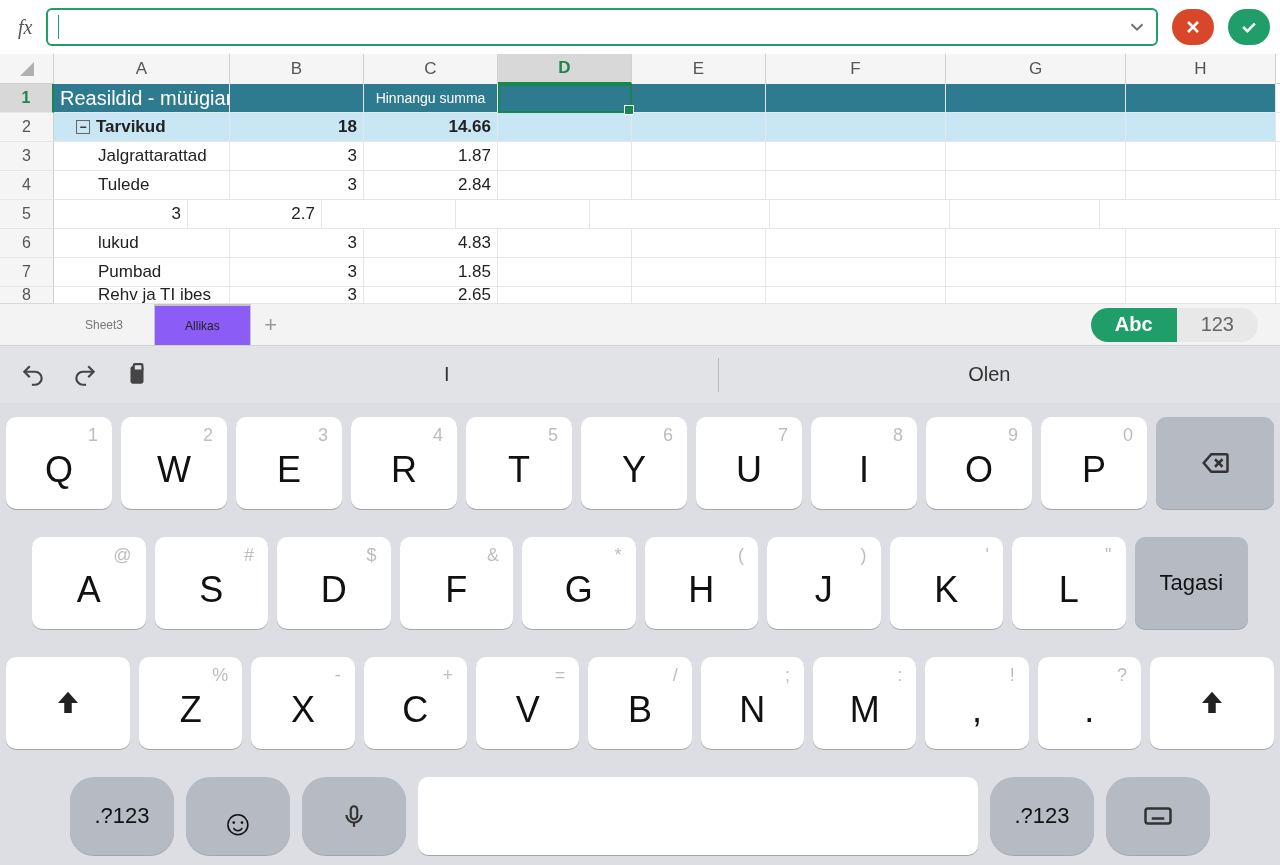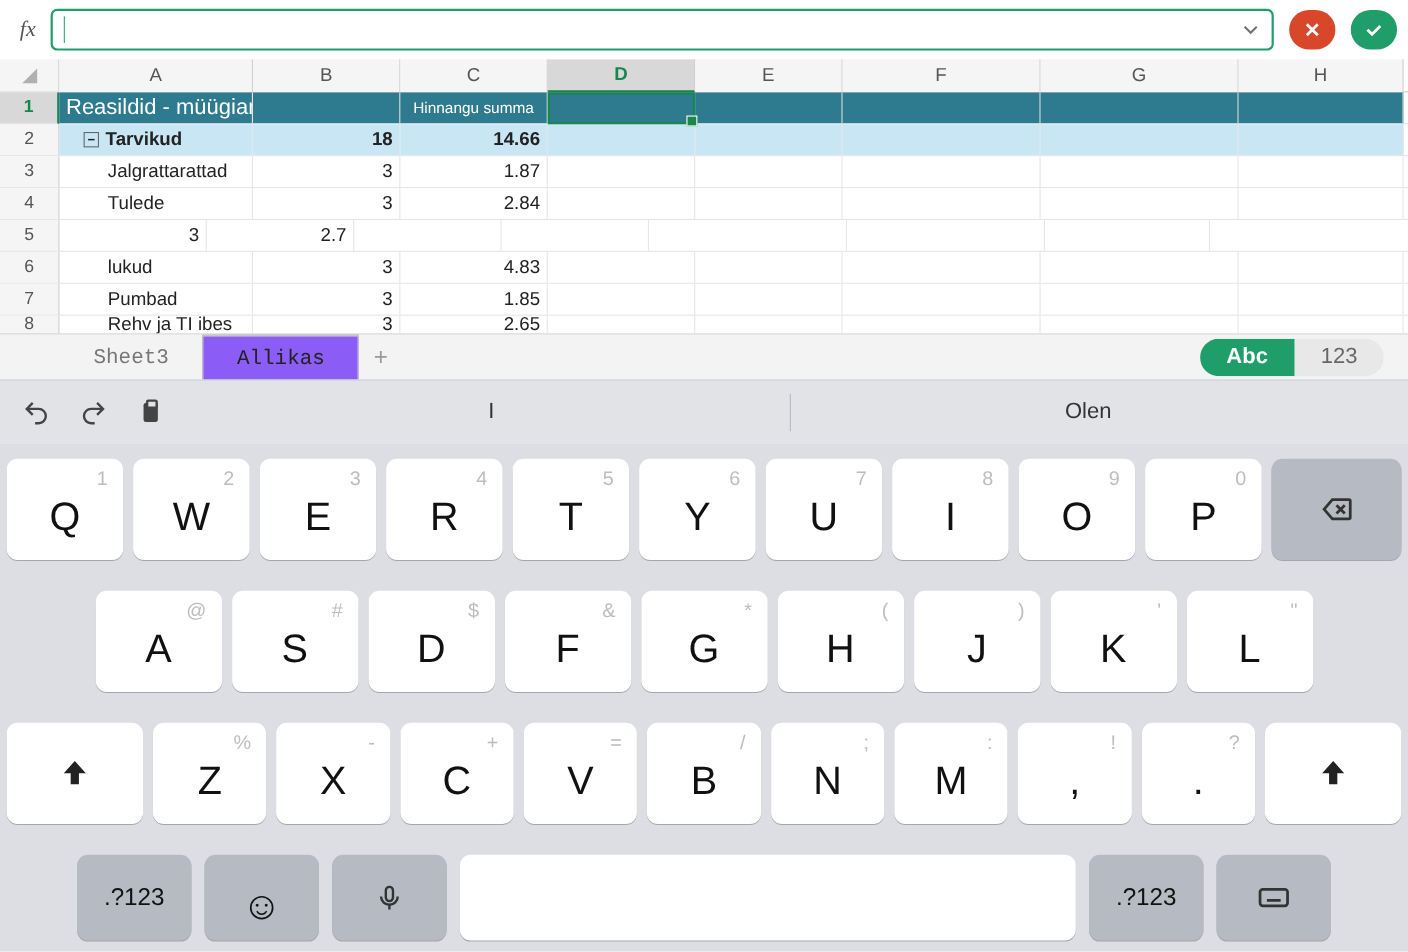--- a/index.html
+++ b/index.html
@@ -38,21 +38,21 @@
   .hdr-row .c-c{font-size:14px;justify-content:center;}
   .total-row .cell{background:#c9e6f5;font-weight:700;}
   .expand{display:inline-flex;width:14px;height:14px;border:1px solid #666;align-items:center;justify-content:center;font-size:12px;line-height:1;margin-right:6px;}
   .indent1{padding-left:22px;}
   .indent2{padding-left:44px;}
   .active-cell{position:absolute;top:0;left:444px;width:134px;height:29px;border:2px solid #1a864f;pointer-events:none;}
   .active-cell::after{content:"";position:absolute;right:-4px;bottom:-4px;width:8px;height:8px;background:#1a864f;border:1px solid #fff;}
 
   
   .tabs-row{display:flex;align-items:center;height:42px;background:#f3f3f3;border-top:1px solid #d8d8d8;padding-left:54px;}
-  .tab{padding:0 30px;height:42px;display:flex;align-items:center;font-size:19px;color:#777;border:1px solid transparent;cursor:pointer;font-family:Liberation Mono, monospace;}
+  .tab{padding:0 30px;height:42px;display:flex;align-items:center;font-size:12px;color:#777;border:1px solid transparent;cursor:pointer;}
   .tab.active{background:#8b5cf6;color:#222;border:1px solid #c5c5c5;border-bottom:none;border-top:2px solid #c5c5c5;}
   .tab-add{width:40px;display:flex;align-items:center;justify-content:center;color:#999;font-size:22px;}
   .spacer{flex:1;}
   .mode-toggle{display:flex;border-radius:20px;overflow:hidden;margin-right:22px;height:34px;justify-content:center;}
   .mode-toggle div{padding:0 24px;display:flex;align-items:center;font-size:20px;}
   .mode-abc{background:#1f9e6a;color:#fff;font-weight:600;}
   .mode-123{background:#e8e8e8;color:#666;}
 
   
   .sugg{height:58px;background:#e1e3e7;display:flex;align-items:center;padding:0 20px;gap:26px;border-top:1px solid #cfd1d6;}
@@ -66,21 +66,21 @@
   .krow{display:flex;gap:9px;justify-content:center;}
   .key{background:#fff;border-radius:10px;box-shadow:0 1px 0 rgba(0,0,0,.25);display:flex;flex-direction:column;align-items:center;justify-content:center;height:92px;width:115px;position:relative;cursor:pointer;}
   .key .alt{position:absolute;top:8px;right:14px;font-size:18px;color:#bdbdbd;}
   .key .main{font-size:36px;color:#111;margin-top:14px;}
   .key-func{background:#b6bac2;}
   .key-return{width:130px;background:#b6bac2;}
   .key-return .main{font-size:22px;margin-top:0;}
   .key-backsp{width:128px;}
   .key-shift{width:138px;}
   .key-space{flex:1;max-width:560px;}
-  .key-bottom{width:104px;}
+  .key-bottom{width:104px;border-radius:24px;}
   .key-sym .main{font-size:22px;margin-top:0;}
   .krow.bottom{gap:12px;padding:0 4px;}
   .krow.r2 .key{width:115px;}
   .krow.r2{padding:0 26px;}
   .krow.bottom .key{height:78px;}
   .shift-ic, .bksp-ic, .kb-ic{width:30px;height:30px;}
 </style>
 </head>
 <body>
 
@@ -348,20 +348,23 @@
         <span class="main">J</span>
       </div>
       <div class="key">
         <span class="alt">'</span>
         <span class="main">K</span>
       </div>
       <div class="key">
         <span class="alt">"</span>
         <span class="main">L</span>
       </div>
+      <div class="key key-return">
+        <span class="main">Tagasi</span>
+      </div>
     </div>
   <div class="krow" id="kr3wrap">
       <div class="key key-shift">
         <svg class="shift-ic" viewBox="0 0 24 24" fill="#222">
           <path d="M12 3l8 9h-5v8h-6v-8H4z"></path>
         </svg>
       </div>
       <div class="key">
         <span class="alt">%</span>
         <span class="main">Z</span>

